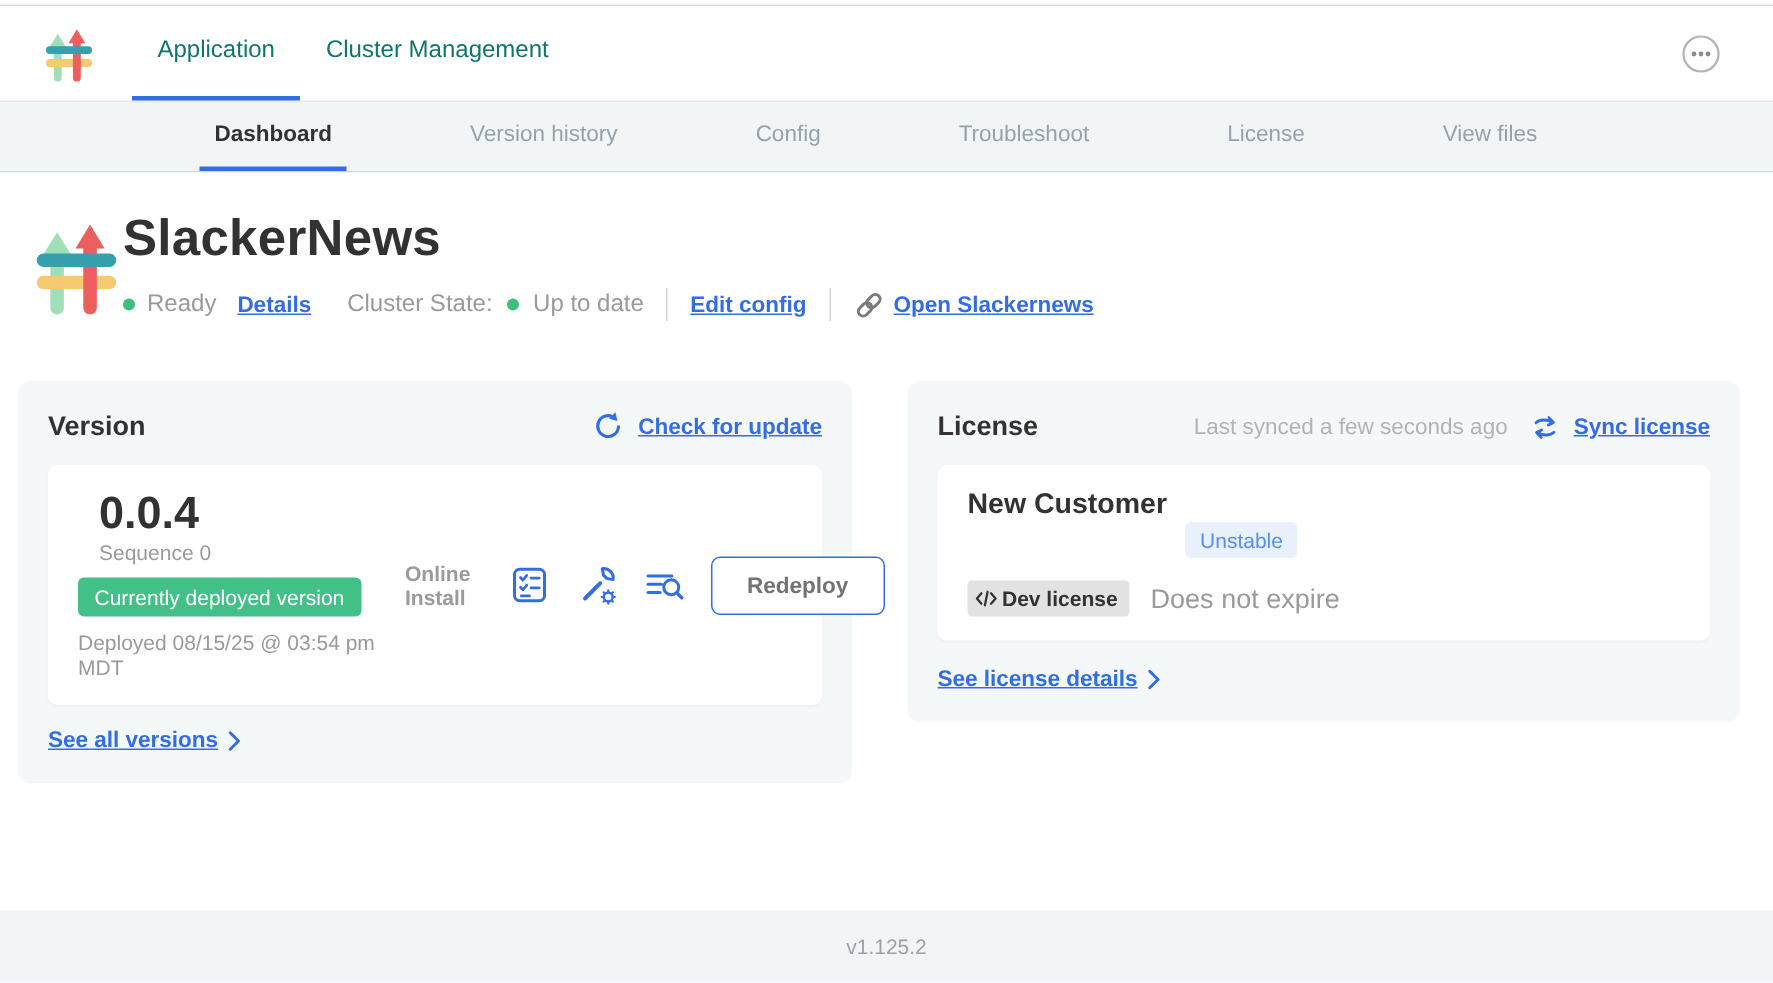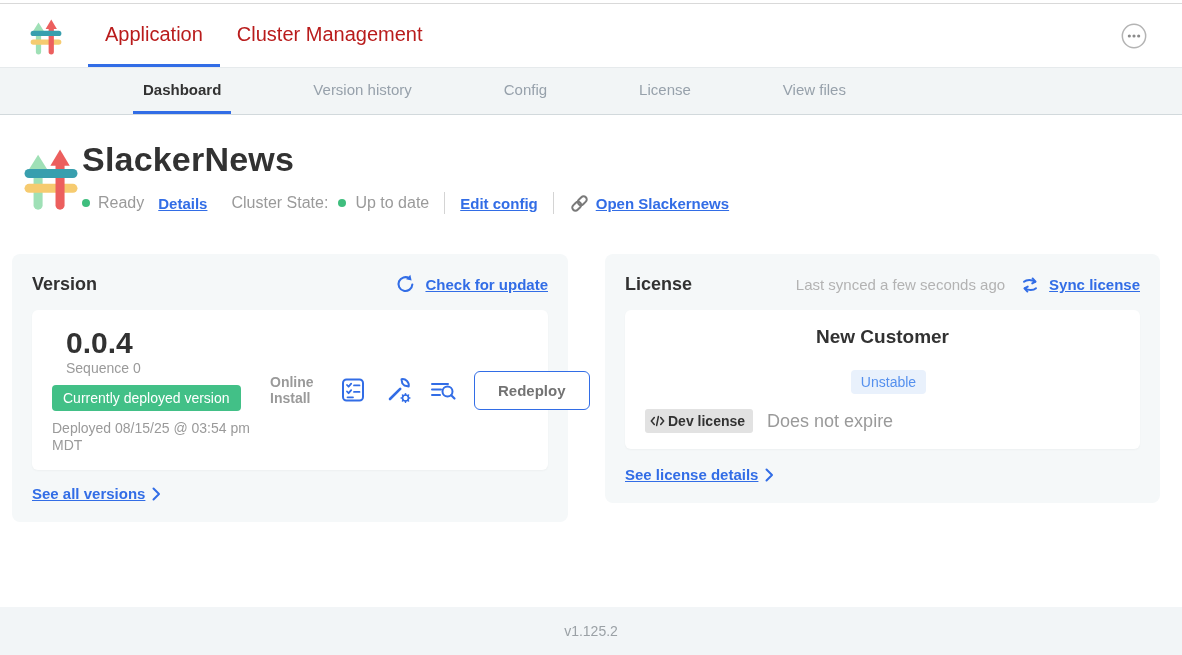--- a/index.html
+++ b/index.html
@@ -20,21 +20,21 @@
     display: flex; align-items: stretch;
     background: #fff;
     padding-left: 28px; padding-right: 34px;
     border-bottom: 1px solid #e6eaec;
   }
   .header-logo { align-self: center; width: 36px; height: 40px; margin-right: 24px; flex: none; }
   .header-tabs { display: flex; align-items: stretch; }
   .header-tab {
     display: flex; align-items: center;
     padding: 0 17px;
-    font-size: 20px; color: #b91c1c;
+    font-size: 16px; color: #0f766e;
     border-bottom: 3px solid transparent;
     cursor: pointer;
   }
   .header-tab.active { border-bottom-color: #326de6; }
   .header-spacer { flex: 1; }
   .menu-btn { align-self: center; width: 28px; height: 28px; cursor: pointer; }
 
   
   .subnav {
     height: 47px; flex: none;
@@ -102,21 +102,21 @@
   .install-type { width: 52px; font-size: 14px; font-weight: 700; color: #9a9a9a; line-height: 16px; }
   .icon-btn { width: 28px; height: 28px; cursor: pointer; flex: none; }
   .btn-outline {
     background: #fff; border: 1px solid #326de6; color: #737373;
     font-weight: 700; font-size: 15px;
     padding: 10px 23px; border-radius: 6px; cursor: pointer;
     font-family: inherit;
   }
   .card-foot { margin-top: 15px; display: flex; align-items: center; gap: 7px; }
 
-  .lic-row1 { display: flex; align-items: center; flex-direction: column; }
+  .lic-row1 { display: flex; align-items: flex-start; }
   .lic-name { font-size: 19px; font-weight: 700; color: #323232; }
   .badge-blue {
     margin-left: 12px;
     background: #e9f1fc; color: #5590ee;
     font-size: 14px; padding: 4px 10px; border-radius: 4px; margin-top: 22px;
   }
   .lic-row2 { display: flex; align-items: center; margin-top: 15px; }
   .badge-gray {
     background: #e2e2e2; color: #323232; font-weight: 700;
     font-size: 14px; padding: 4px 8px 4px 5px; border-radius: 3px;
@@ -173,20 +173,23 @@
 
 <div class="subnav">
   <div class="subnav-item active">
       <span>Dashboard</span>
     </div>
   <div class="subnav-item">
       <span>Version history</span>
     </div>
   <div class="subnav-item">
       <span>Config</span>
+    </div>
+  <div class="subnav-item">
+      <span>Troubleshoot</span>
     </div>
   <div class="subnav-item">
       <span>License</span>
     </div>
   <div class="subnav-item">
       <span>View files</span>
     </div>
 </div>
 
 <div class="main">

